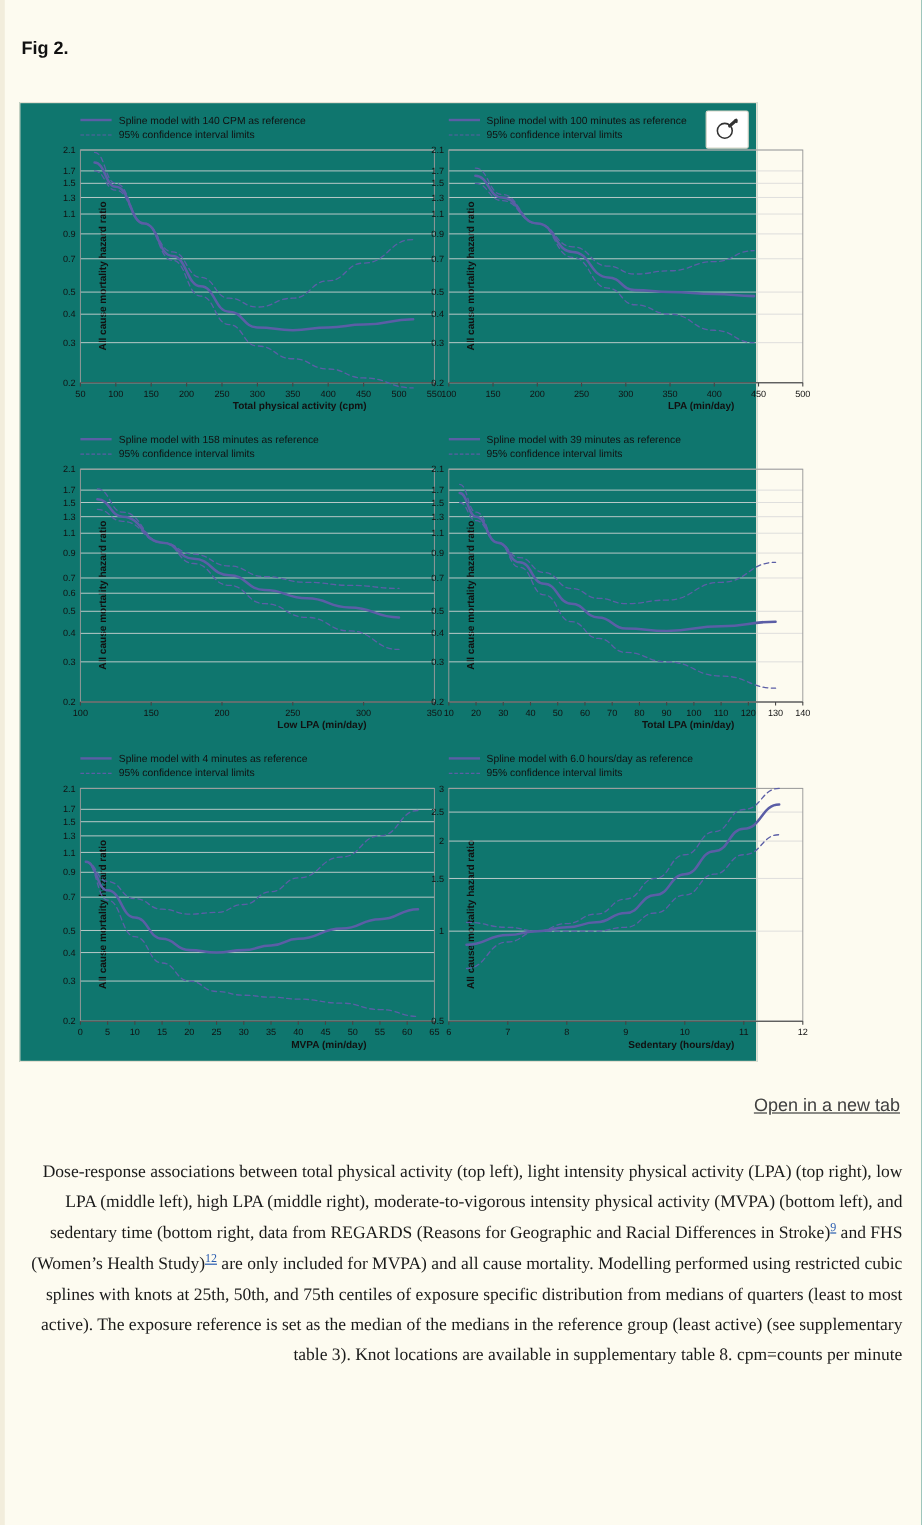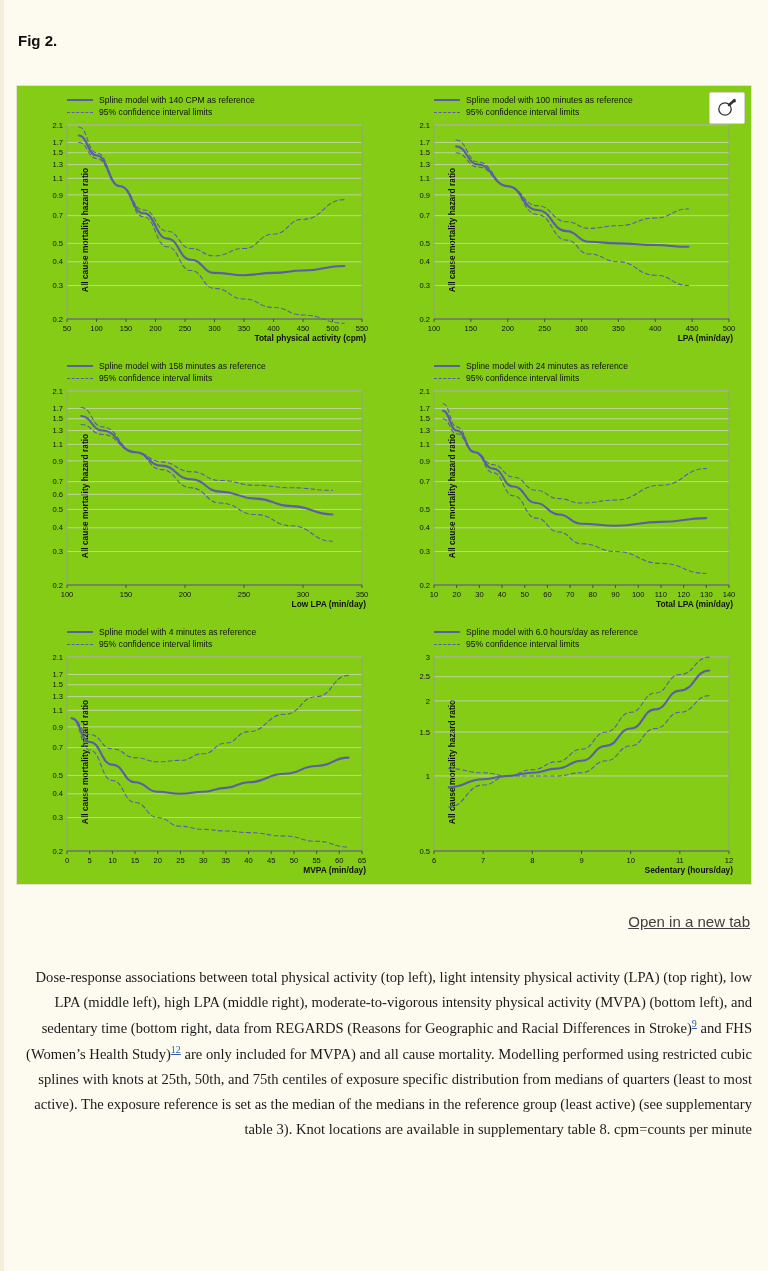--- a/index.html
+++ b/index.html
@@ -19,22 +19,22 @@
     position:absolute;
     left:18px;top:32px;
     font-family:"Liberation Sans", sans-serif;
     font-size:15px;
     font-weight:600;
     color:#111;
   }
   .figure-box{
     position:absolute;
     left:16px;top:85px;
-    width:736px;height:800px;
-    background:#84cc16;
+    width:615px;height:800px;
+    background:#0f766e;
     border:1px solid #e3e0d2;
     box-sizing:border-box;
   }
   .magnifier{
     position:absolute;
     right:6px;top:6px;
     width:34px;height:30px;
     background:#ffffff;
     border:1px solid #d8d5c8;
     border-radius:2px;
@@ -319,21 +319,21 @@
               <path d="M60.16,22.47 C70.78,22.47 70.78,41.84 81.40,41.84 C97.92,41.84 97.92,67.21 114.44,67.21 C127.42,67.21 127.42,84.60 140.40,84.60 C155.15,84.60 155.15,102.76 169.90,102.76 C184.65,102.76 184.65,118.05 199.40,118.05 C217.10,118.05 217.10,129.51 234.80,129.51 C252.50,129.51 252.50,140.77 270.20,140.77 C290.85,140.77 290.85,156.22 311.50,156.22" fill="none" stroke="#5b5ea6" stroke-linejoin="round" stroke-linecap="round" stroke-width="1.1" stroke-dasharray="4,3"></path>
             </svg>
           <div class="xlabel">Low LPA (min/day)</div>
         </div>
       </div>
 
       <div class="panel">
         <div class="legend">
           <div class="row">
               <span class="swatch solid"></span>
-              <span>Spline model with 24 minutes as reference</span>
+              <span>Spline model with 39 minutes as reference</span>
             </div>
           <div class="row">
               <span class="swatch dashed"></span>
               <span>95% confidence interval limits</span>
             </div>
         </div>
         <div class="plotwrap">
           <div class="ylabel">All cause mortality hazard ratio</div>
           <svg class="chart" width="355" height="222" viewBox="0 0 355 222">
               <line x1="46" x2="341" y1="200" y2="200" stroke="#d9d9d9" stroke-width="0.7"></line>

